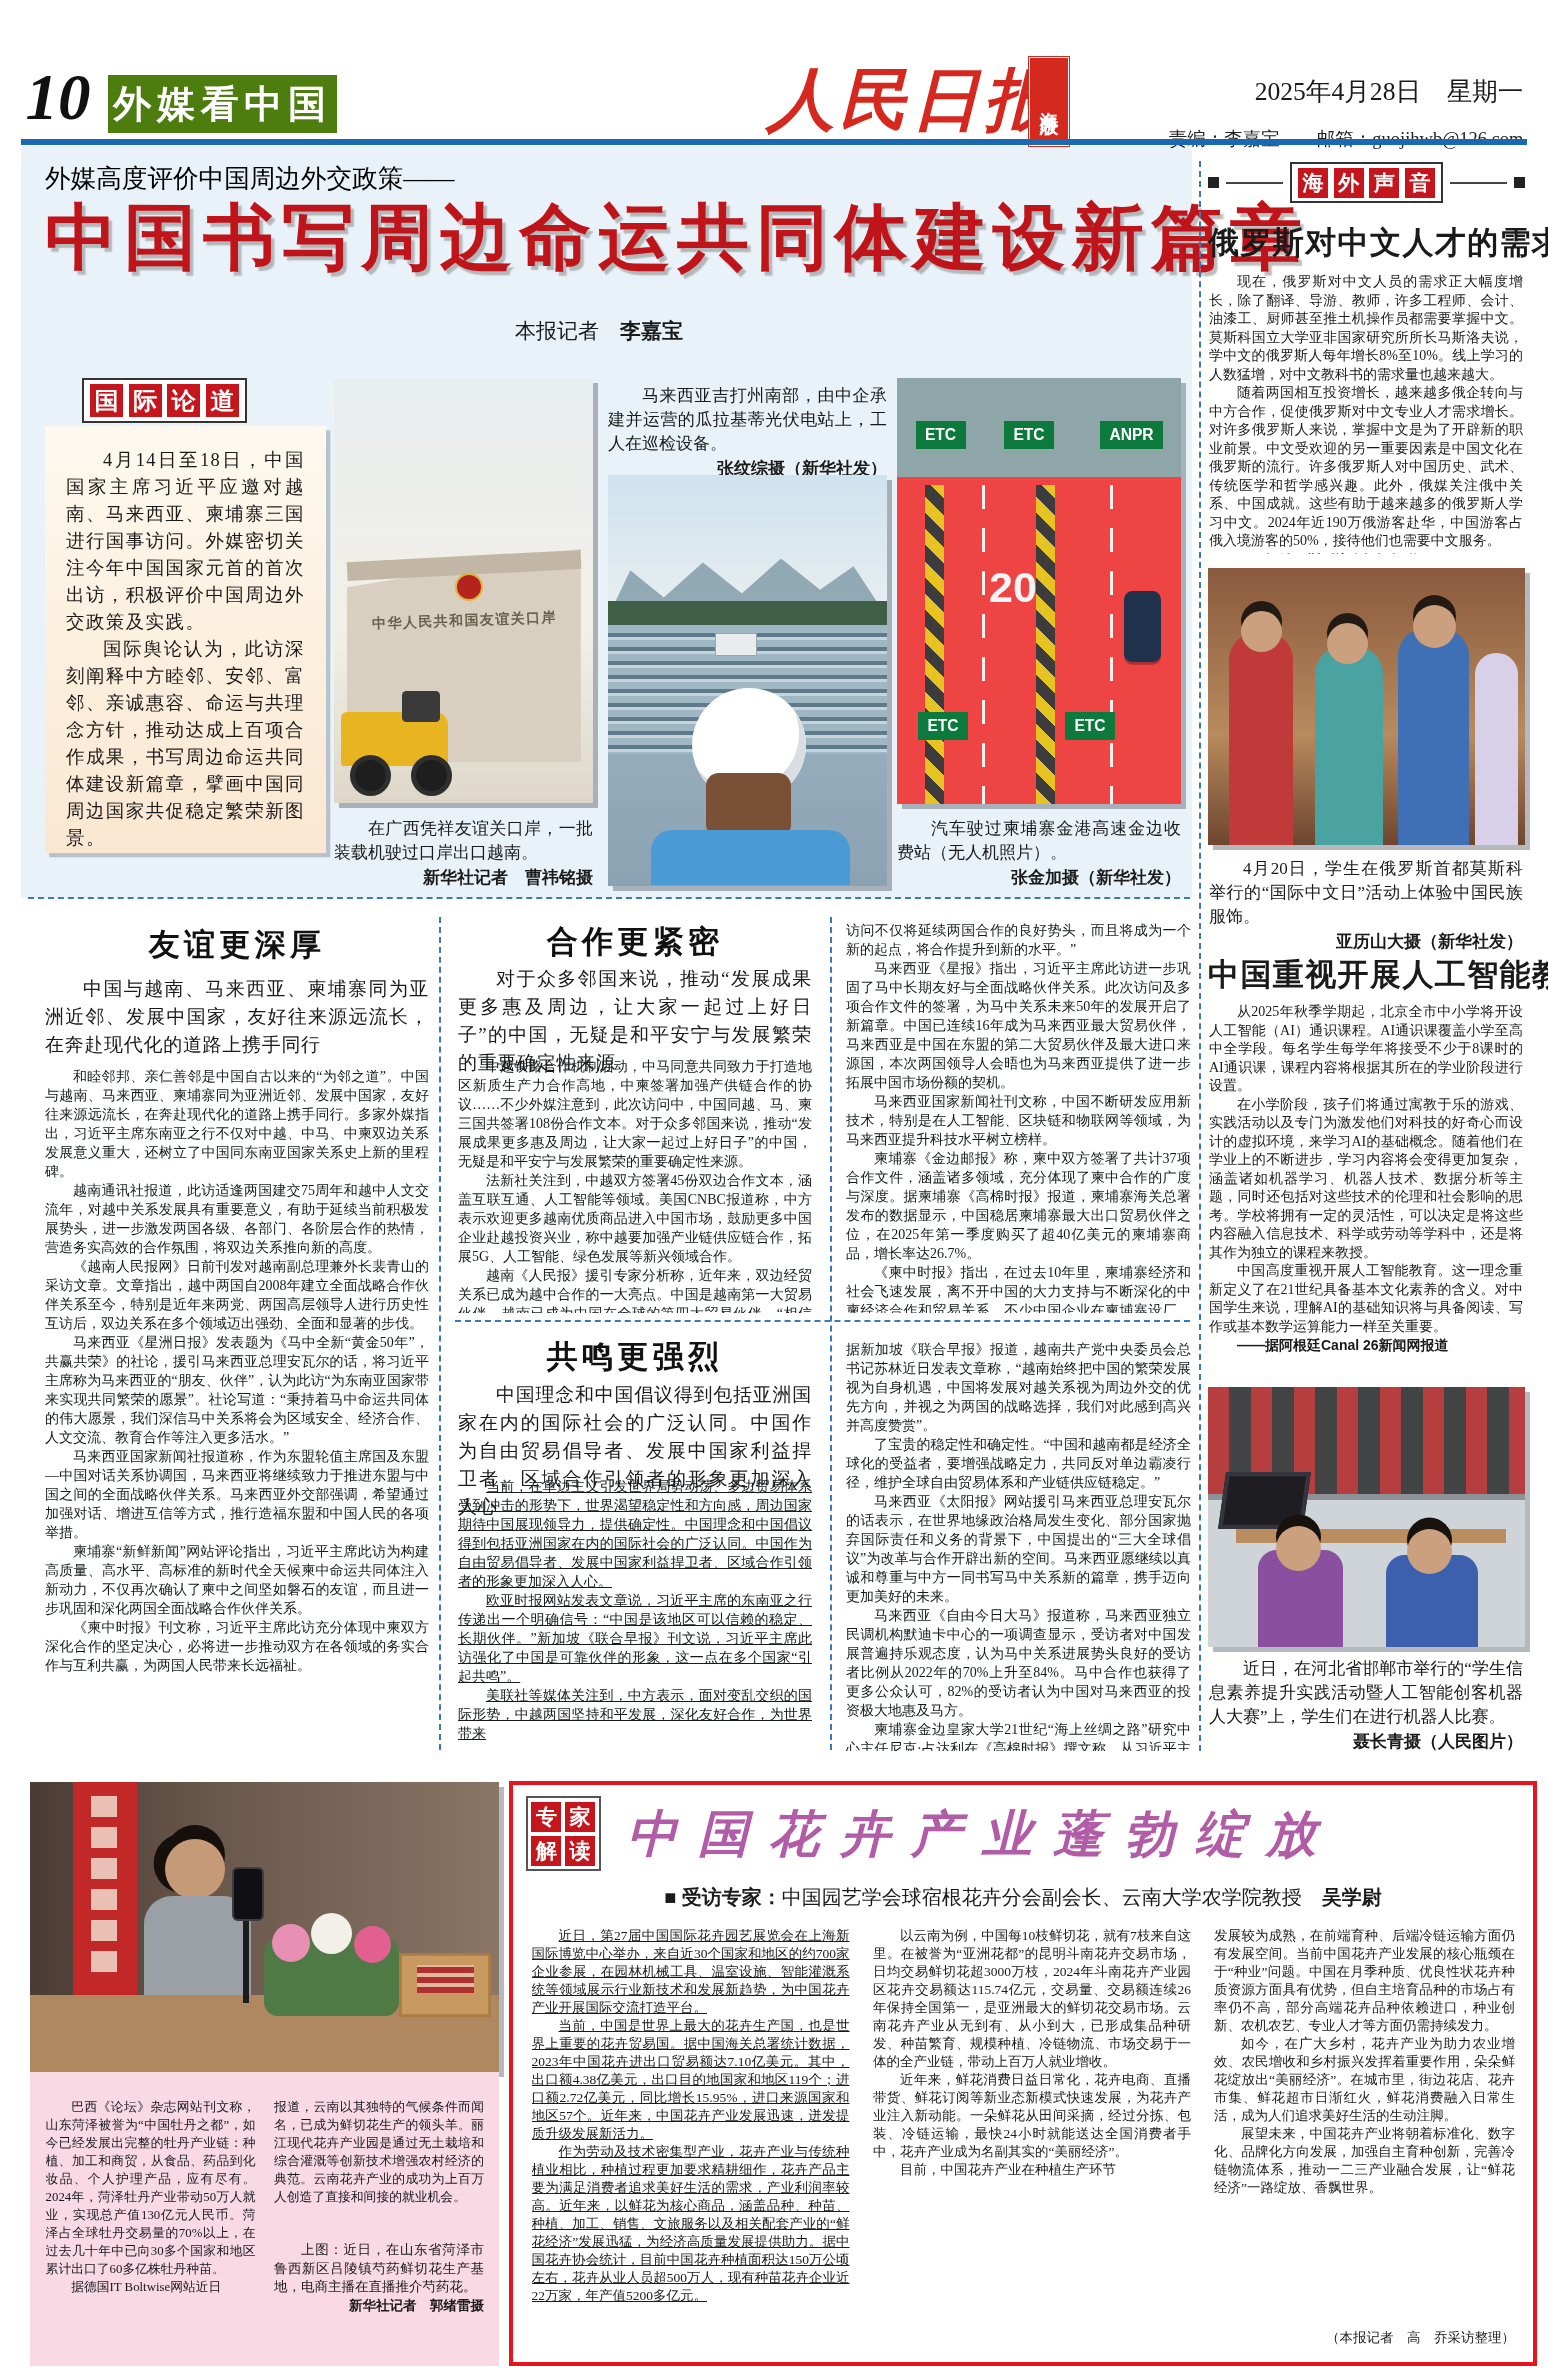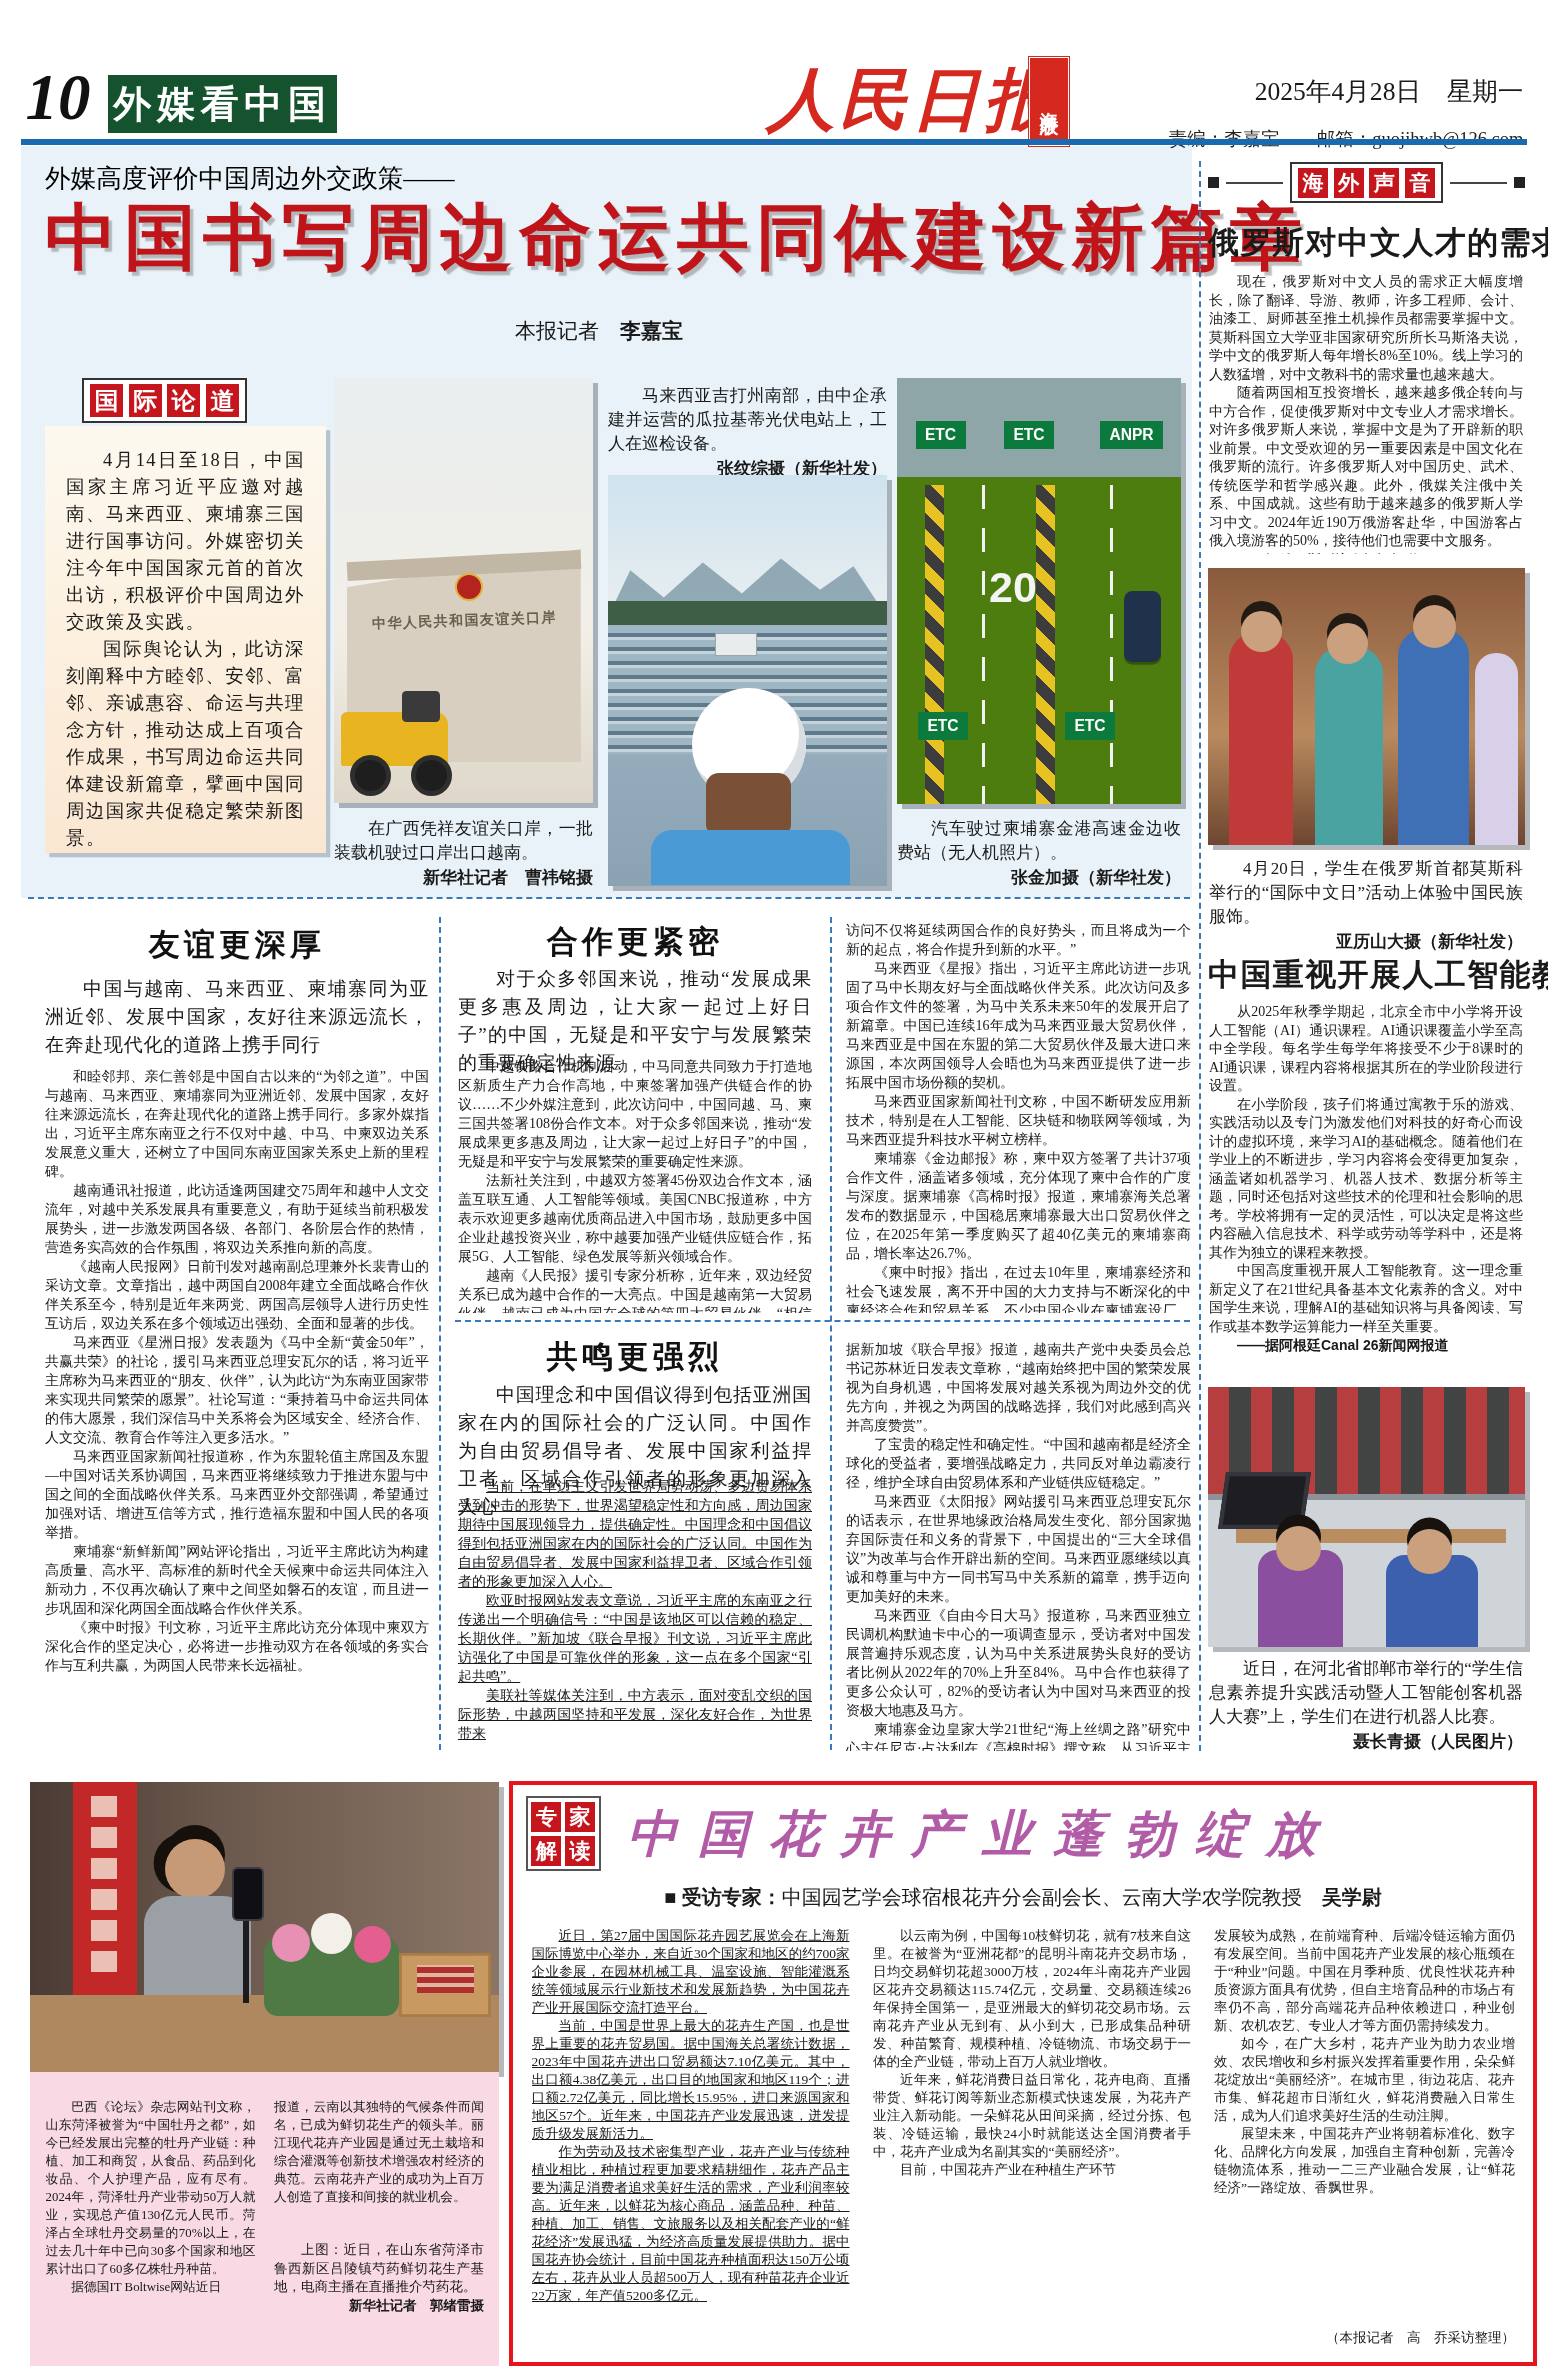--- a/index.html
+++ b/index.html
@@ -1,21 +1,21 @@
 <!DOCTYPE html>
 <html style="font-size:11.4px"><head>
 <meta charset="utf-8">
 <style>
   html,body{margin:0;padding:0;background:#888;}
   #canvas{position:relative;width:1549px;height:2377px;background:#ffffff;overflow:hidden;
           font-family:"Liberation Serif","DejaVu Serif",serif;color:#1a1a1a;}
   .abs{position:absolute;}
   
   .pagenum{font:italic 700 65px "Liberation Serif",serif;color:#111;}
-  .section-box{background:#14532d;color:#fff;font:700 38px "Liberation Sans",sans-serif;
+  .section-box{background:#4d7c0f;color:#fff;font:700 38px "Liberation Sans",sans-serif;
                letter-spacing:5.7px;display:flex;align-items:center;justify-content:center;}
   .paper-logo{color:#d5281e;font:italic 700 68px "Liberation Serif",serif;letter-spacing:4.3px;white-space:nowrap;}
   .edition-badge{background:#d5281e;color:#fff;writing-mode:vertical-rl;text-orientation:upright;
                  font:700 18.5px "Liberation Sans",sans-serif;display:flex;align-items:center;justify-content:center;
                  letter-spacing:2.8px;border:1.4px solid #fff;outline:0.7px solid #d5281e;}
   .date-line{font:400 25.6px "Liberation Serif",serif;text-align:right;}
   .editor-line{font:400 18.5px "Liberation Serif",serif;text-align:right;color:#222;}
   .blue-rule{background:#1a6ab2;}
   .top-band{background:#e9f2f8;}
   
@@ -128,21 +128,21 @@
   <div class="abs photo" style="left:608px;top:475px;width:279px;height:411px;background:linear-gradient(180deg,#cfe3ee 0%,#e8eef0 34%,#9fb6c4 35%,#8aa2b2 100%);">
     <div class="ill" style="left:0;top:64px;width:279px;height:78px;background:#6e8d9b;clip-path:polygon(0 100%,8% 40%,20% 75%,34% 30%,48% 70%,62% 25%,76% 65%,88% 35%,100% 100%);opacity:.7;"></div>
     <div class="ill" style="left:0;top:126px;width:279px;height:24px;background:#3e5f46;"></div>
     <div class="ill" style="left:0;top:151px;width:279px;height:128px;background:repeating-linear-gradient(180deg,#9fb6c4 0 7px,#5f7a8a 7px 11.4px,#c7d3da 11.4px 14px);"></div>
     <div class="ill" style="left:107px;top:158px;width:40px;height:21px;background:#e8eced;border:1.4px solid #9aa6ad;"></div>
     <div class="ill" style="left:84px;top:213px;width:114px;height:114px;border-radius:50%;background:#ffffff;box-shadow:inset -7px -11.4px 0 #d9dee2;"></div>
     <div class="ill" style="left:98px;top:298px;width:85px;height:64px;border-radius:12.8px;background:#7a5136;"></div>
     <div class="ill" style="left:43px;top:355px;width:199px;height:55px;border-radius:21px 21px 0 0;background:#4a9ad6;"></div>
   </div>
 
-  <div class="abs photo" style="left:897px;top:378px;width:284px;height:426px;background:#4d7c0f;">
+  <div class="abs photo" style="left:897px;top:378px;width:284px;height:426px;background:#ef4444;">
     <div class="ill" style="left:0;top:0;width:284px;height:99px;background:#8fa6a8;"></div>
     <div class="ill" style="left:18.5px;top:43px;width:50px;height:28px;background:#0c7a3c;color:#fff;font:700 15.6px 'Liberation Sans',sans-serif;display:flex;align-items:center;justify-content:center;">ETC</div>
     <div class="ill" style="left:107px;top:43px;width:50px;height:28px;background:#0c7a3c;color:#fff;font:700 15.6px 'Liberation Sans',sans-serif;display:flex;align-items:center;justify-content:center;">ETC</div>
     <div class="ill" style="left:203px;top:43px;width:63px;height:28px;background:#0c7a3c;color:#fff;font:700 15.6px 'Liberation Sans',sans-serif;display:flex;align-items:center;justify-content:center;">ANPR</div>
     <div class="ill" style="left:28px;top:107px;width:18.5px;height:320px;background:repeating-linear-gradient(45deg,#e6c322 0 11.4px,#3c3c3c 11.4px 23px);"></div>
     <div class="ill" style="left:139px;top:107px;width:18.5px;height:320px;background:repeating-linear-gradient(45deg,#e6c322 0 11.4px,#3c3c3c 11.4px 23px);"></div>
     <div class="ill" style="left:85px;top:107px;width:2.8px;height:320px;background:repeating-linear-gradient(180deg,#f2f2f2 0 24px,transparent 24px 43px);"></div>
     <div class="ill" style="left:213px;top:107px;width:2.8px;height:320px;background:repeating-linear-gradient(180deg,#f2f2f2 0 24px,transparent 24px 43px);"></div>
     <div class="ill" style="left:92px;top:185px;color:#f4f4f4;font:700 43px 'Liberation Sans',sans-serif;">20</div>
     <div class="ill" style="left:227px;top:213px;width:37px;height:71px;border-radius:8.5px;background:#20314c;box-shadow:0 2.8px 0 rgba(0,0,0,.3);"></div>

